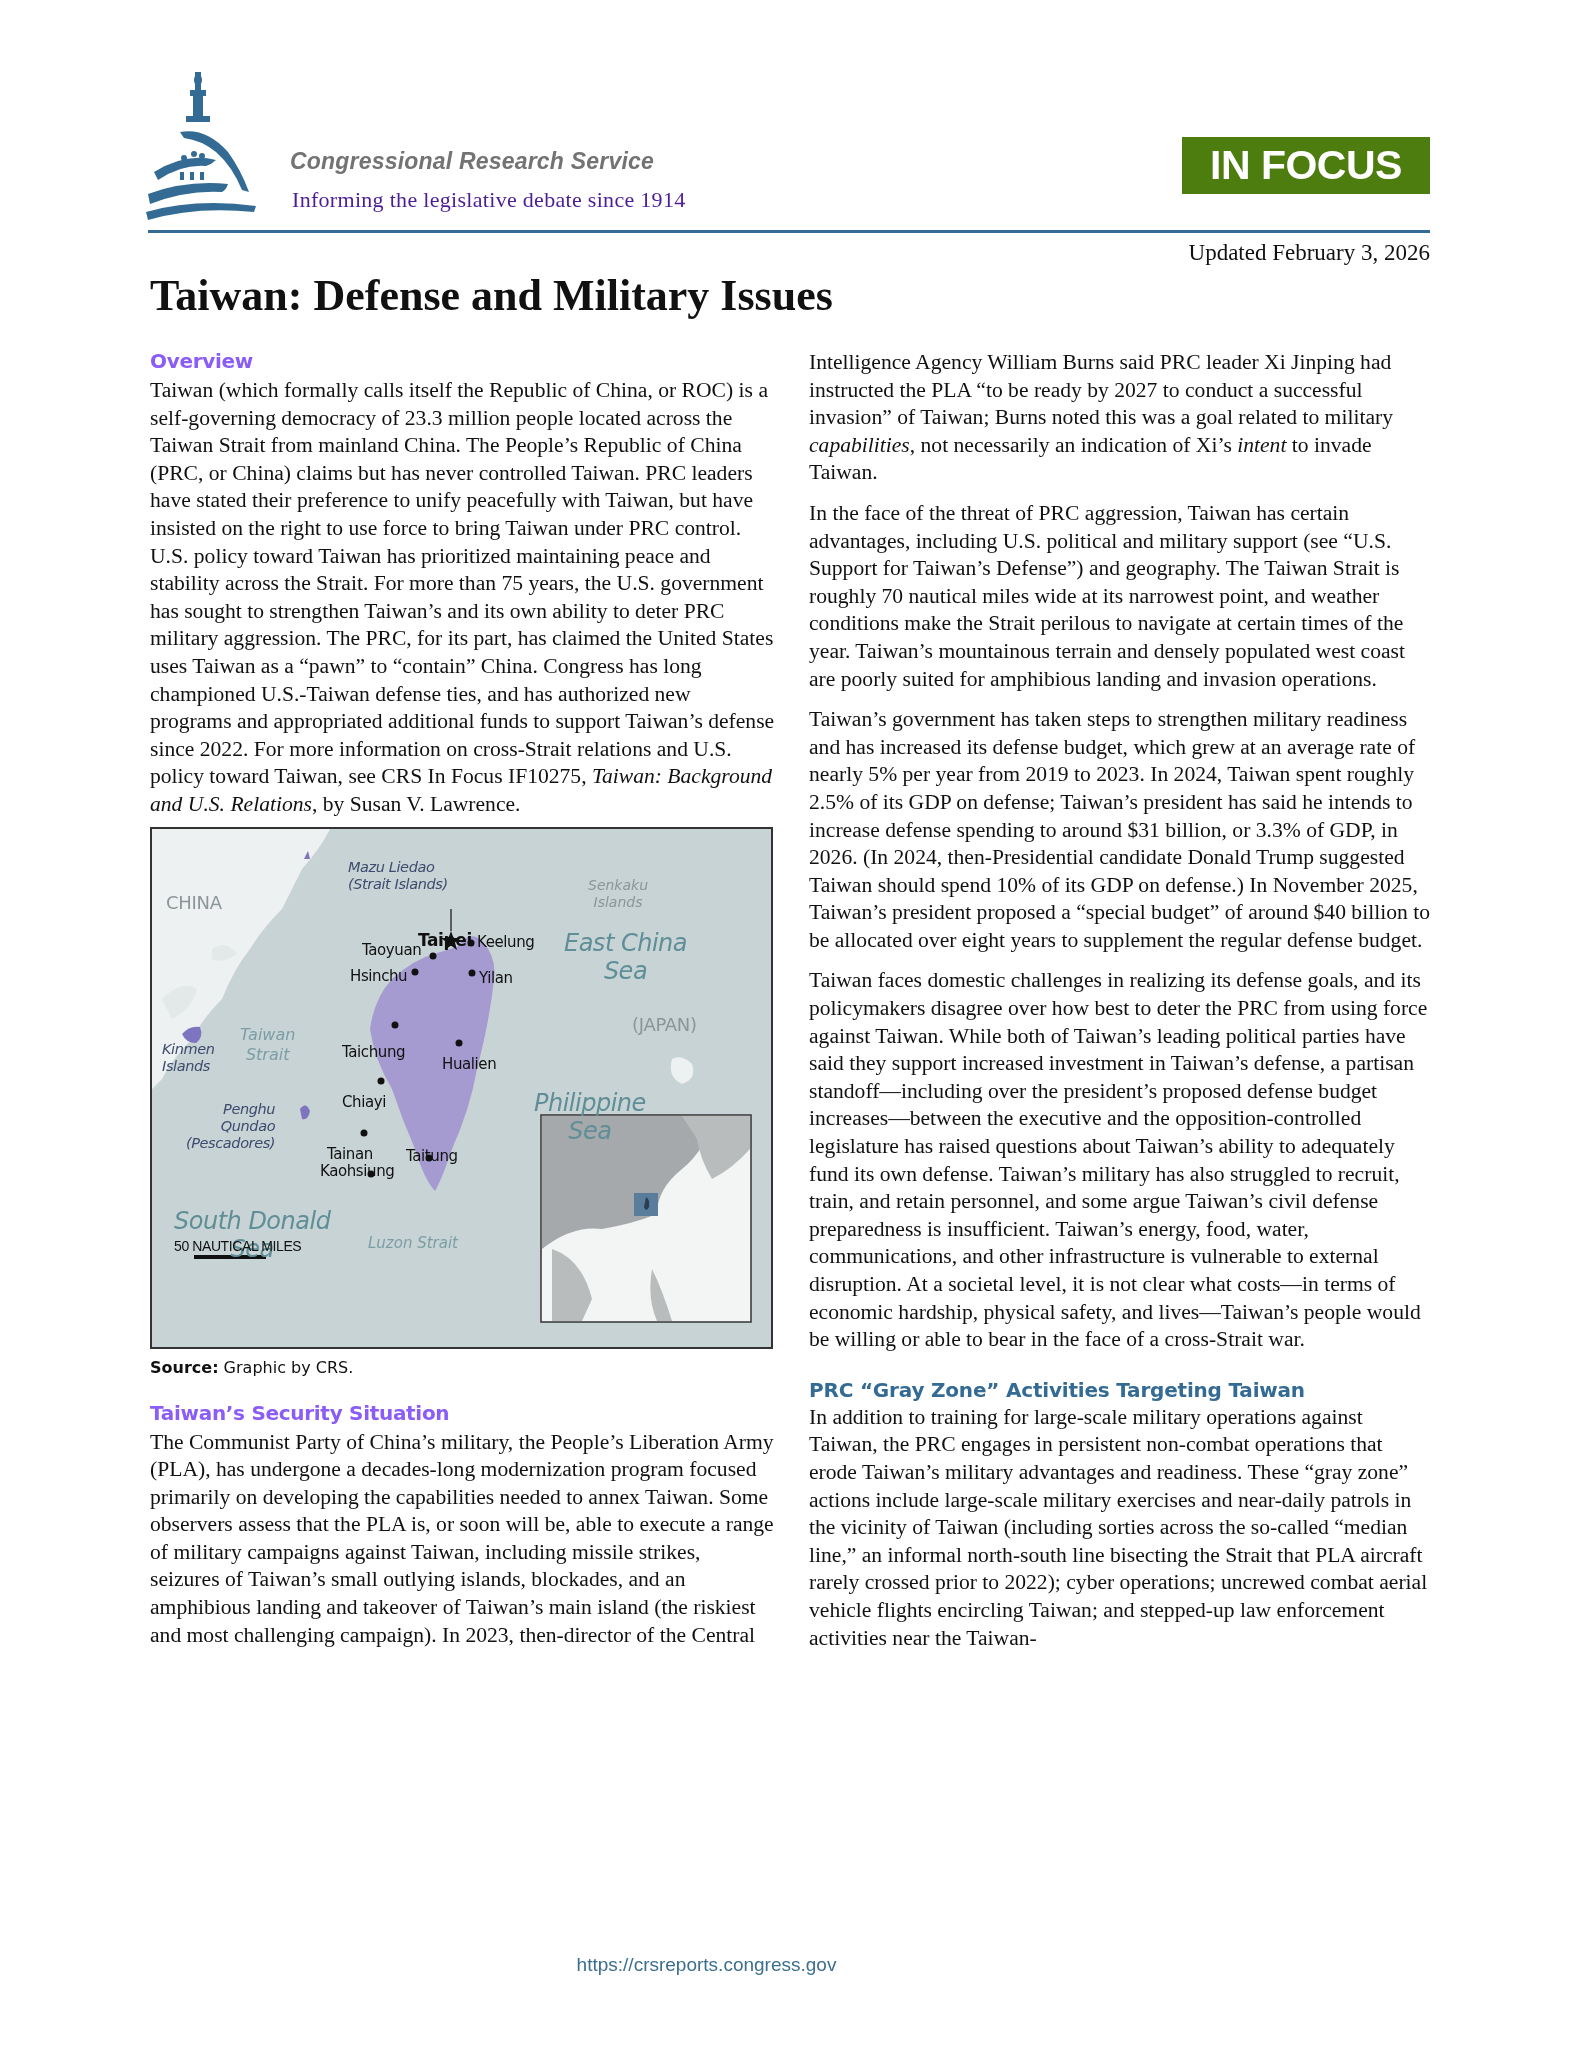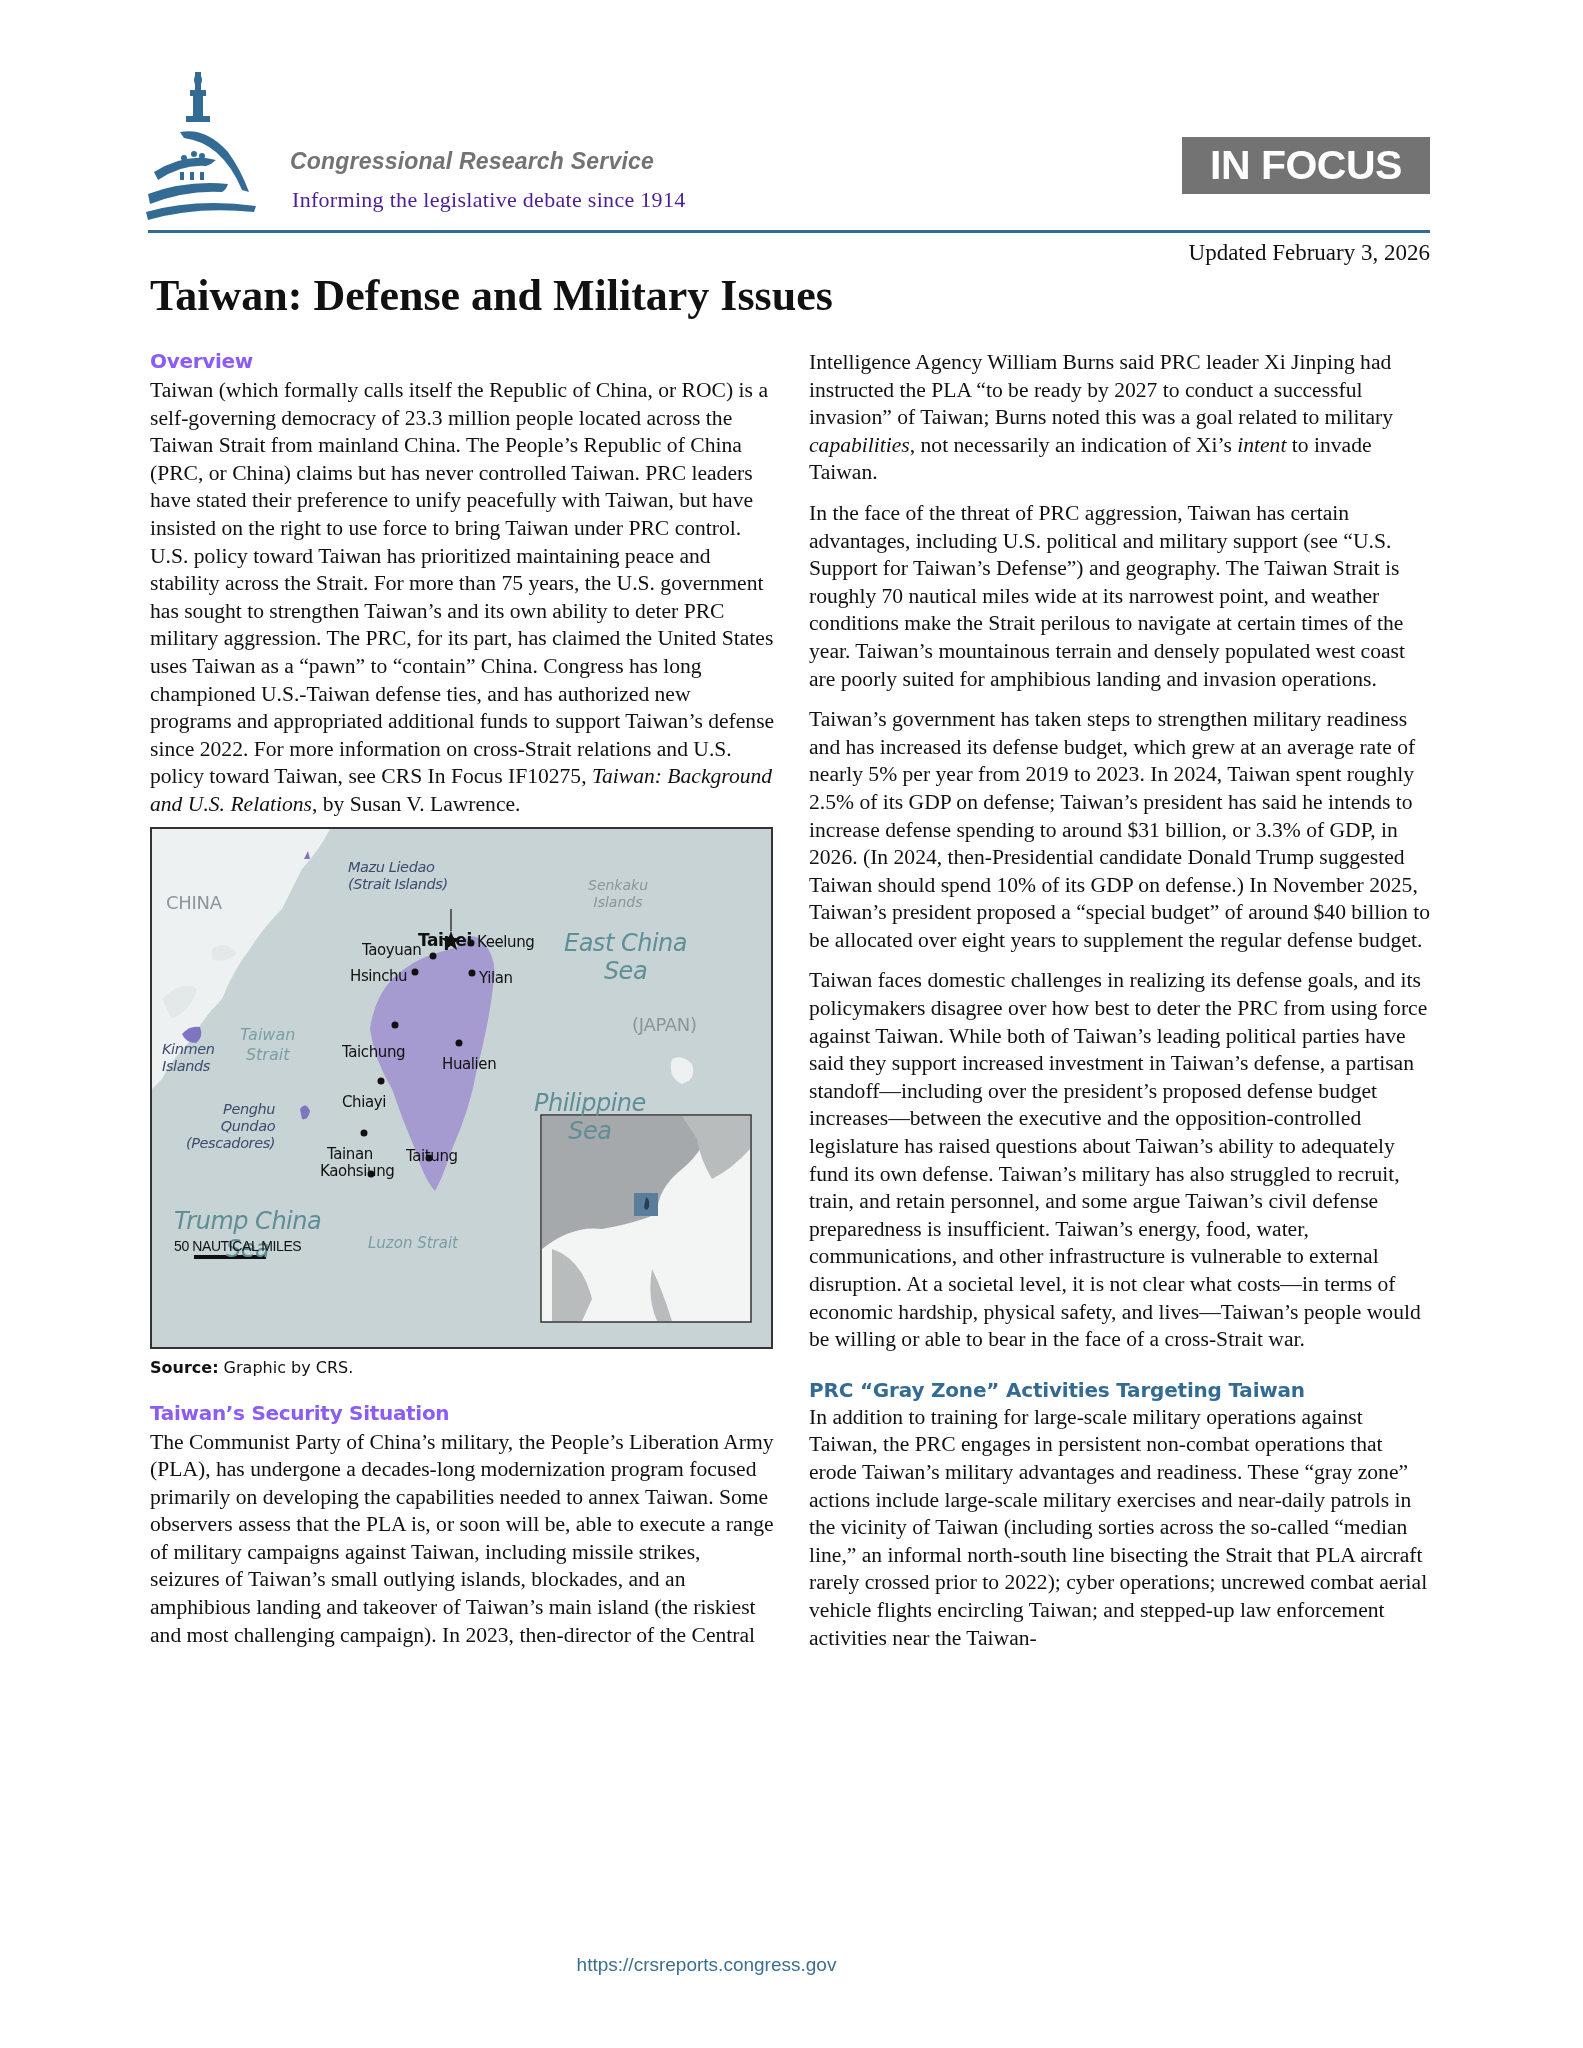--- a/index.html
+++ b/index.html
@@ -2,21 +2,21 @@
 <html><head>
 <meta charset="utf-8">
 <style>
   html, body { margin:0; padding:0; background:#ffffff; }
   body { width:1583px; height:2048px; position:relative; overflow:hidden; font-family:"Liberation Serif", serif; color:#111; }
   .abs { position:absolute; }
   
   #logo-icon { left:146px; top:72px; width:140px; height:150px; }
   #org-name { left:290px; top:148px; font-family:Liberation Sans, sans-serif; font-style:italic; font-weight:bold; font-size:23px; color:#737373; letter-spacing:0.2px; white-space:nowrap; }
   #org-tagline { left:292px; top:187px; font-family:Liberation Serif, serif; font-size:22px; color:#4c1d95; white-space:nowrap; letter-spacing:0.3px; }
-  #in-focus { left:1182px; top:137px; width:248px; height:57px; background:#737373; color:#fff; font-family:"Liberation Sans", sans-serif; font-weight:bold; font-size:41px; line-height:57px; text-align:center; letter-spacing:-0.5px; }
+  #in-focus { left:1182px; top:137px; width:248px; height:57px; background:#4d7c0f; color:#fff; font-family:"Liberation Sans", sans-serif; font-weight:bold; font-size:41px; line-height:57px; text-align:center; letter-spacing:-0.5px; }
   #header-rule { left:148px; top:230px; width:1282px; height:3px; background:#336b94; }
   #updated { right:153px; top:240px; font-size:23px; white-space:nowrap; }
   #title { left:150px; top:270px; font-size:44px; font-weight:bold; white-space:nowrap; }
   
   .col { position:absolute; font-size:21.6px; line-height:27.6px; }
   #col-left { left:150px; top:345px; width:625px; }
   #col-right { left:809px; top:349px; width:625px; }
   .h2 { font-family:"DejaVu Sans", sans-serif; font-weight:bold; color:#8b5cf6; font-size:20px; line-height:32px; letter-spacing:-0.3px; }
   .h3 { font-family:"DejaVu Sans", sans-serif; font-weight:bold; color:#336b94; font-size:20px; line-height:28px; letter-spacing:-0.2px; }
   p { margin:0; }
@@ -149,21 +149,21 @@
     <div class="ml island" style="left:34px; top:272px; text-align:right;">
         <div>Penghu</div>
         <div>Qundao</div>
         <div>(Pescadores)</div>
       </div>
     <div class="ml city" style="left:190px; top:260px;">Chiayi</div>
     <div class="ml city" style="left:175px; top:312px;">Tainan</div>
     <div class="ml city" style="left:254px; top:314px;">Taitung</div>
     <div class="ml city" style="left:168px; top:329px;">Kaohsiung</div>
     <div class="ml sea" style="left:22px; top:378px;">
-        <div>Trump China</div>
+        <div>South Donald</div>
         <div>Sea</div>
       </div>
     <div class="ml" style="left:22px; top:404px; font-size:14px; font-family:'Liberation Sans',sans-serif; color:#111; letter-spacing:-0.4px;">50 NAUTICAL MILES</div>
     <div class="ml small-sea" style="left:216px; top:406px; color:#7a9ea4; font-size:15px;">Luzon Strait</div>
   </div>
   <div class="fig-source"><b>Source:</b><span> Graphic by CRS.</span></div>
 
   <div class="h2" style="margin-top:18px;">Taiwan’s Security Situation</div>
   <p>The Communist Party of China’s military, the People’s Liberation Army (PLA), has undergone a decades-long modernization program focused primarily on developing the capabilities needed to annex Taiwan. Some observers assess that the PLA is, or soon will be, able to execute a range of military campaigns against Taiwan, including missile strikes, seizures of Taiwan’s small outlying islands, blockades, and an amphibious landing and takeover of Taiwan’s main island (the riskiest and most challenging campaign). In 2023, then-director of the Central</p>
 </div>

